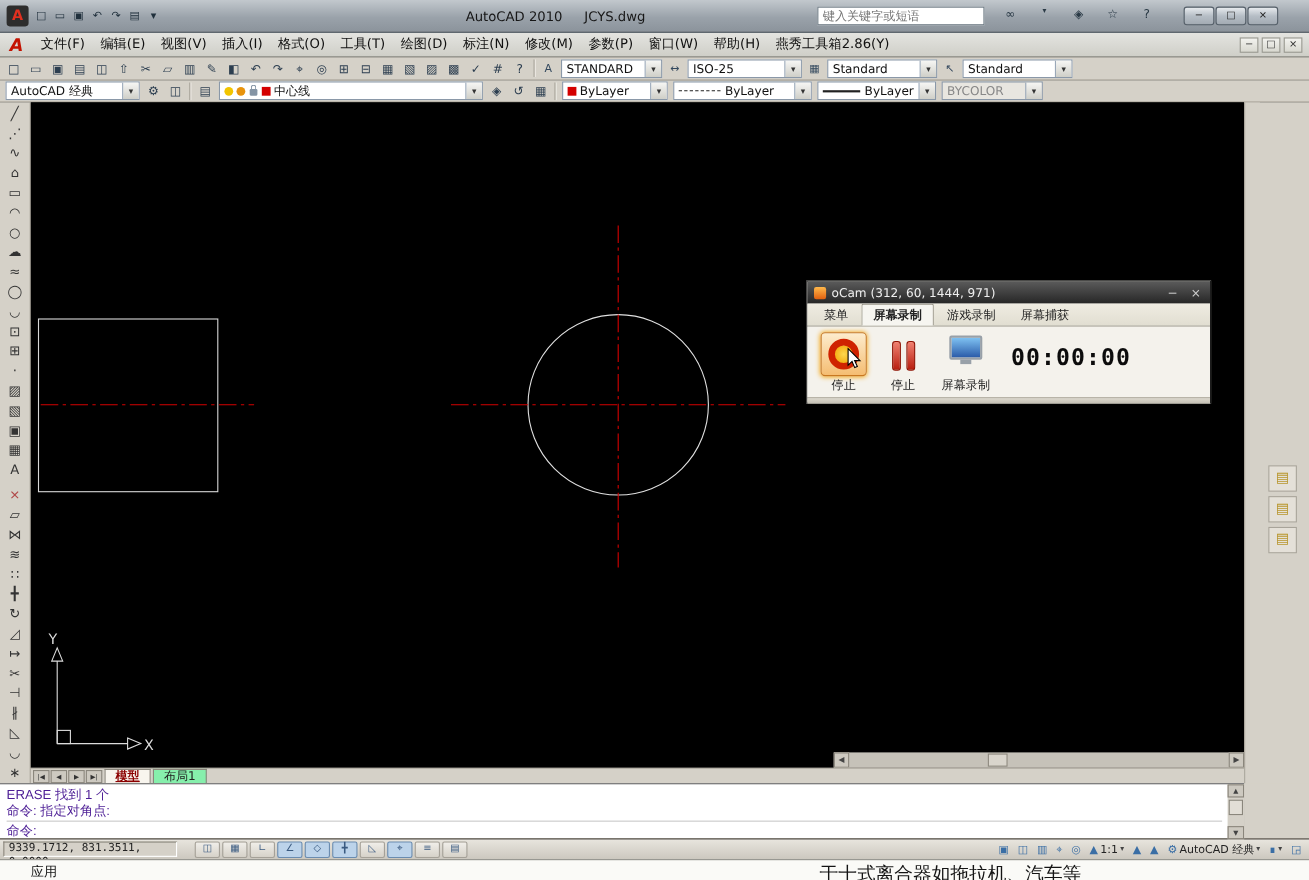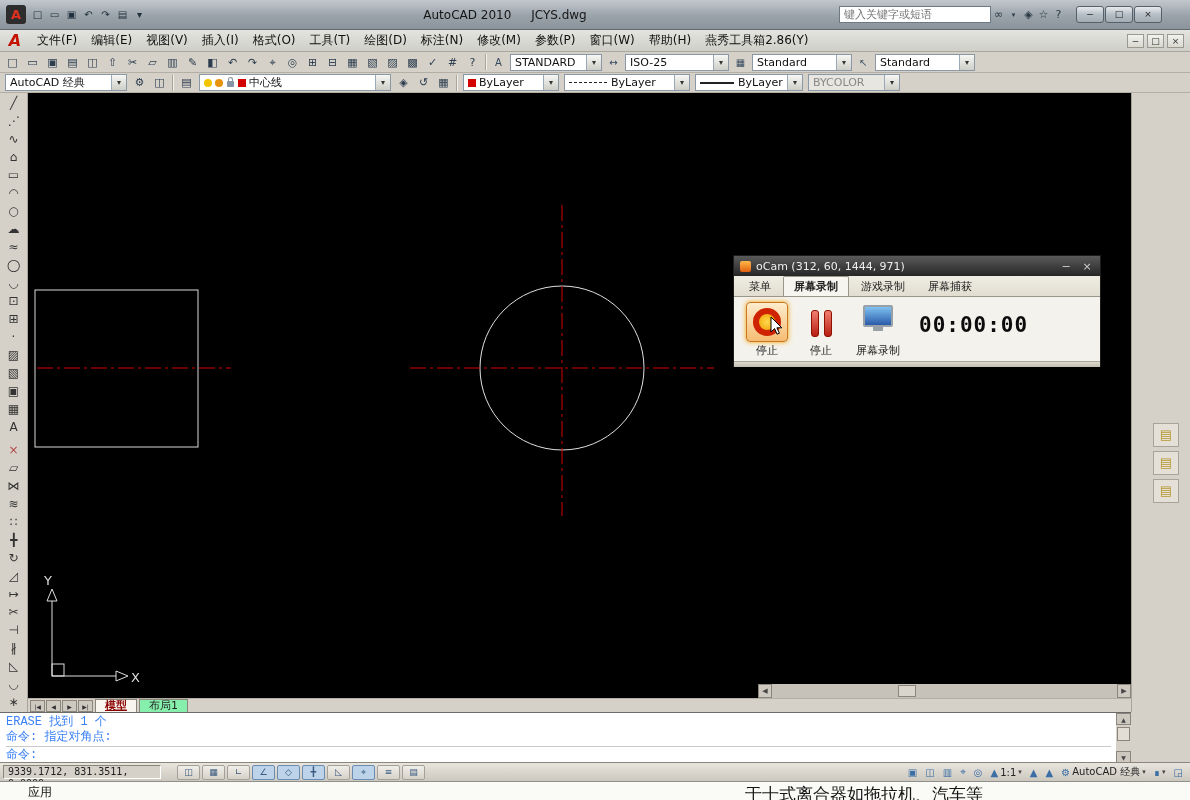--- a/index.html
+++ b/index.html
@@ -9,21 +9,21 @@
   
   .titlebar { position:absolute; left:0; top:0; width:1190px; height:30px;
     background:linear-gradient(#c2c8cd,#9aa2aa 55%,#8b939b); border-bottom:1px solid #5f686f;
     display:flex; align-items:center; padding:0 6px; }
   .tb-left { display:flex; align-items:center; gap:3px; z-index:2; }
   .appicon { width:20px; height:19px; background:#2d2d2d; color:#e03020; font-weight:bold;
     font-size:13px; text-align:center; line-height:19px; border-radius:3px; }
   .qbtn { width:17px; height:17px; font-size:10px; line-height:17px; text-align:center; color:#20303c; }
   .tb-title { position:absolute; left:0; right:180px; text-align:center; font-size:12px; color:#161616; }
   .tb-title .doc { margin-left:16px; }
-  .tb-right { margin-left:auto; display:flex; align-items:center; gap:0; z-index:2; }
+  .tb-right { margin-left:auto; display:flex; align-items:flex-start; gap:16px; z-index:2; }
   .ic-search { width:152px; height:17px; font-size:11px; border:1px solid #6d7a84; padding:0 4px;
     font-family:"DejaVu Sans", sans-serif; color:#444; }
   .icbtn { font-size:11px; color:#2a3a46; width:15px; text-align:center; }
   .winbtns { display:flex; gap:1px; margin-left:10px; margin-right:22px; }
   .winbtn { width:28px; height:17px; border:1px solid #56606a; border-radius:3px; font-size:9px;
     text-align:center; line-height:15px; color:#222; background:linear-gradient(#e7ebee,#b6bec6 50%,#a3abb3); }
 
   
   .menubar { position:absolute; left:0; top:30px; width:1190px; height:22px;
     background:linear-gradient(#e4e4e0,#cfcfc8); border-bottom:1px solid #a8a8a0;
@@ -40,21 +40,21 @@
     display:flex; align-items:center; padding:0 3px; gap:1px; }
   #toolbar1 { top:52px; height:21px; }
   #toolbar2 { top:73px; height:20px; }
   .tbtn { width:19px; height:17px; font-size:11px; color:#2c3e50; text-align:center; line-height:17px; }
   .sep { width:2px; height:16px; border-left:1px solid #a9a59b; border-right:1px solid #f2f0ea; margin:0 2px; }
   .combo { height:17px; background:#fff; border:1px solid #8a98a8; font-size:11px; color:#111;
     display:inline-flex; align-items:center; padding-left:4px; margin:0 2px; white-space:nowrap; overflow:hidden; }
   .combo .arrow { width:15px; align-self:stretch; margin-left:auto; border-left:1px solid #9aa8b8;
     background:linear-gradient(#f6f6f4,#cfcfc8); font-size:8px; text-align:center; line-height:15px; color:#333; }
   .combo-text{width:92px}.combo-dim{width:104px}.combo-table{width:100px}.combo-ml{width:100px}
-  .combo-ws{width:122px}.combo-layer{width:192px}.combo-color{width:96px}.combo-lt{width:126px}
+  .combo-ws{width:122px}.combo-layer{width:240px}.combo-color{width:96px}.combo-lt{width:126px}
   .combo-lw{width:108px}.combo-ps{width:92px; background:#e8e6e0; color:#888;}
   .styl-ico { width:17px; font-size:10px; color:#34495e; text-align:center; }
   .dot { display:inline-block; width:8px; height:8px; border-radius:50%; margin-right:3px; }
   .sq { display:inline-block; width:8px; height:8px; margin-right:3px; }
   .mini-lock { display:inline-block; width:7px; height:6px; background:#8494a4; border-radius:1px;
     position:relative; margin:0 4px 0 1px; top:1px; }
   .mini-lock::before { content:""; position:absolute; left:1px; top:-4px; width:3px; height:4px;
     border:1px solid #8494a4; border-bottom:none; border-radius:3px 3px 0 0; }
   .lt-line { display:inline-block; width:38px; border-top:1px dashed #222; margin-right:4px; }
   .lw-line { display:inline-block; width:34px; border-top:2px solid #222; margin-right:4px; }
@@ -90,22 +90,22 @@
     display:flex; align-items:center; gap:2px; padding-left:2px; border-top:1px solid #b3afa5; }
   .navbtn { height:12px; min-width:15px; padding:0 1px; font-size:6px; line-height:11px; text-align:center;
     background:#cdc9c0; border:1px solid #8a867c; color:#333; }
   .tab { font-size:11px; height:13px; line-height:12px; padding:0 9px; background:#86efac;
     border:1px solid #8a867c; border-bottom:none; color:#222; }
   .tab.active { background:#f8f5ee; color:#8b0000; text-decoration:underline; font-weight:bold; }
 
   
   #cmdwin { position:absolute; left:0; top:712px; width:1131px; height:50px; background:#fff;
     border-top:1px solid #6a6a6a; }
-  #cmd-lines { padding:2px 20px 0 6px; font-family:Liberation Mono, monospace;
-    font-size:12px; line-height:15px; color:#3b82f6; }
+  #cmd-lines { padding:2px 20px 0 6px; font-family:Liberation Sans, sans-serif;
+    font-size:12px; line-height:15px; color:#4c1d95; }
   .cmdsep { border-top:1px solid #c9c9c9; margin:1px 0; }
   #cmd-scroll { position:absolute; right:0; top:0; width:15px; height:50px; background:#d5d1c8; }
   #cmd-scroll .sbtn { position:absolute; left:0; width:15px; height:12px; font-size:6px; line-height:11px; }
   #cs-up{top:0} #cs-down{bottom:0}
   #cs-thumb { position:absolute; left:1px; top:14px; width:13px; height:14px; background:#e2ded6; border:1px solid #8a867c; }
   #cmd-right-fill { position:absolute; left:1131px; top:712px; width:59px; height:50px; background:#d5d1c8; }
 
   
   #statusbar { position:absolute; left:0; top:762px; width:1190px; height:19px;
     background:linear-gradient(#e8e5de,#ccc8bf); border-top:1px solid #8a867c;

